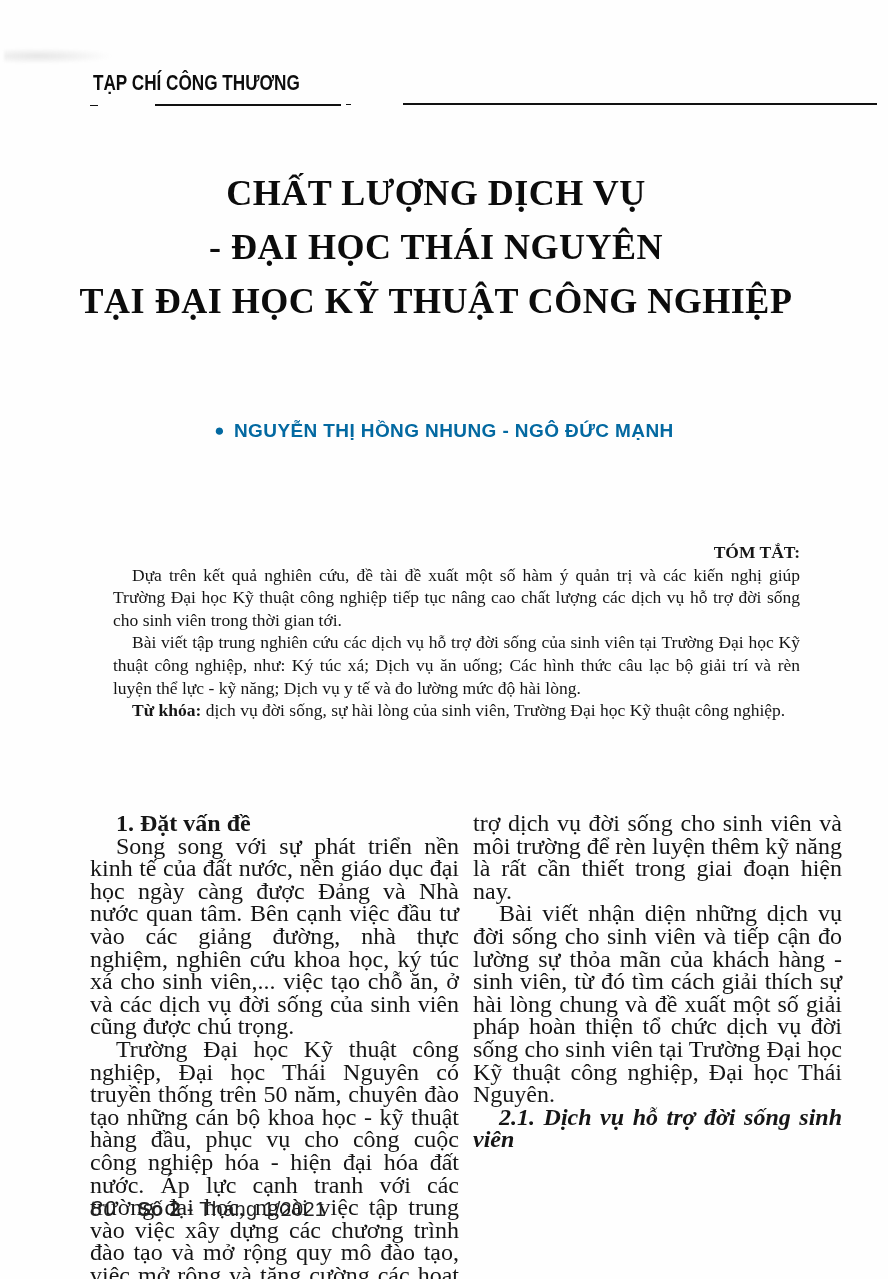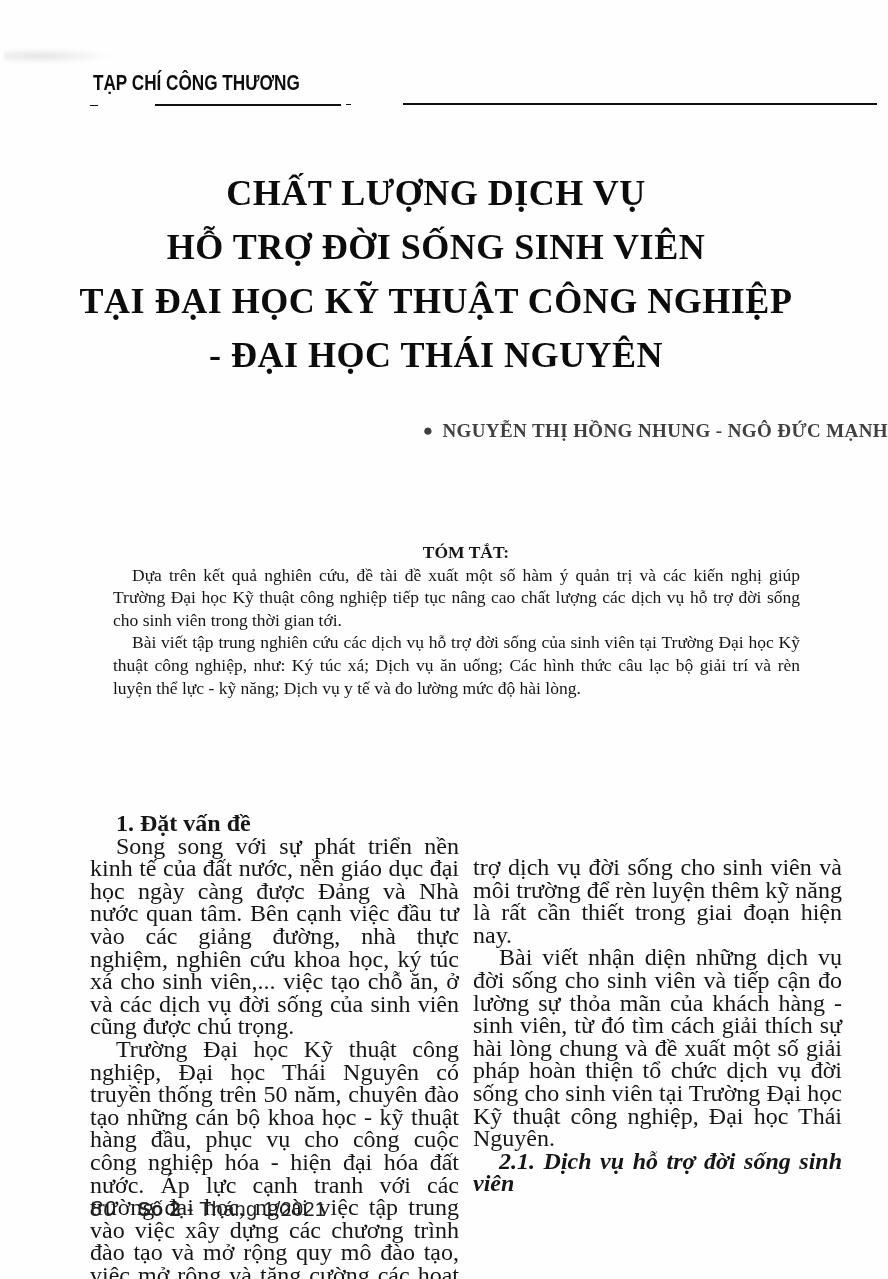--- a/index.html
+++ b/index.html
@@ -30,40 +30,40 @@
   .rule-b{left:155px;top:104px;width:186px;}
   .rule-b2{left:346px;top:104px;width:5px;height:1px;}
   .rule-c{left:403px;top:103px;width:474px;}
   .title{
     position:absolute;left:0;right:16px;top:166px;
     text-align:center;font-weight:700;font-size:36px;line-height:54px;
     letter-spacing:0.5px;color:#0c0c0c;
   }
   .authors{
     position:absolute;left:0;right:0;top:420px;
-    text-align:right;
-    font-family:Liberation Serif, serif;
-    font-weight:700;font-size:19px;letter-spacing:0.4px;color:#404040;
+    text-align:center;
+    font-family:Liberation Sans, sans-serif;
+    font-weight:700;font-size:19px;letter-spacing:0.4px;color:#0369a1;
   }
   .authors .bullet{font-size:17px;margin-right:9px;position:relative;top:-1px;}
   .abstract{
     position:absolute;left:113px;top:541px;width:687px;
     font-size:17.5px;line-height:22.6px;text-align:justify;
   }
-  .abstract .abs-heading{font-weight:700;text-indent:19px;text-align:center;}
+  .abstract .abs-heading{font-weight:700;text-indent:19px;text-align:right;}
   .abstract p{margin:0;text-indent:19px;}
   .kw-label{font-weight:700;}
   .columns{
     position:absolute;left:90px;top:812px;width:752px;
     display:flex;gap:14px;
     font-size:24px;line-height:22.6px;text-align:justify;
   }
   .col{width:369px;}
   .col p{margin:0;text-indent:26px;}
-  .col p.cont{text-indent:0;margin-top:44px;}
+  .col p.cont{text-indent:0;}
   .sec-heading{font-weight:700;text-indent:26px;}
   .sec-heading.italic{font-style:italic;}
   .footer{
     position:absolute;left:90px;top:1196px;
     font-family:"Liberation Sans","DejaVu Sans",sans-serif;
     font-size:20px;color:#222;letter-spacing:0.3px;
   }
   .footer .pagenum{font-size:22px;margin-right:21px;letter-spacing:1px;font-style:italic;}
   .footer .issue{font-weight:700;}
 </style>
@@ -75,33 +75,33 @@
   <div class="smudge"></div>
 
   <div class="masthead">TẠP CHÍ CÔNG THƯƠNG</div>
   <div class="rule rule-a"></div>
   <div class="rule rule-b"></div>
   <div class="rule rule-b2"></div>
   <div class="rule rule-c"></div>
 
   <div class="title">
     <div>CHẤT LƯỢNG DỊCH VỤ</div>
-    <div>HỖ TRỢ ĐỜI SỐNG SINH VIÊN</div>
+    <div>- ĐẠI HỌC THÁI NGUYÊN</div>
     <div>TẠI ĐẠI HỌC KỸ THUẬT CÔNG NGHIỆP</div>
-    <div>- ĐẠI HỌC THÁI NGUYÊN</div>
   </div>
 
   <div class="authors">
     <span class="bullet">●</span><span>NGUYỄN THỊ HỒNG NHUNG - NGÔ ĐỨC MẠNH</span>
   </div>
 
   <div class="abstract">
     <div class="abs-heading">TÓM TẮT:</div>
     <p>Dựa trên kết quả nghiên cứu, đề tài đề xuất một số hàm ý quản trị và các kiến nghị giúp Trường Đại học Kỹ thuật công nghiệp tiếp tục nâng cao chất lượng các dịch vụ hỗ trợ đời sống cho sinh viên trong thời gian tới.</p>
     <p>Bài viết tập trung nghiên cứu các dịch vụ hỗ trợ đời sống của sinh viên tại Trường Đại học Kỹ thuật công nghiệp, như: Ký túc xá; Dịch vụ ăn uống; Các hình thức câu lạc bộ giải trí và rèn luyện thể lực - kỹ năng; Dịch vụ y tế và đo lường mức độ hài lòng.</p>
+    <p><span class="kw-label">Từ khóa:</span><span> dịch vụ đời sống, sự hài lòng của sinh viên, Trường Đại học Kỹ thuật công nghiệp.</span></p>
   </div>
 
   <div class="columns">
     <div class="col">
       <div class="sec-heading">1. Đặt vấn đề</div>
       <p>Song song với sự phát triển nền kinh tế của đất nước, nền giáo dục đại học ngày càng được Đảng và Nhà nước quan tâm. Bên cạnh việc đầu tư vào các giảng đường, nhà thực nghiệm, nghiên cứu khoa học, ký túc xá cho sinh viên,... việc tạo chỗ ăn, ở và các dịch vụ đời sống của sinh viên cũng được chú trọng.</p>
       <p>Trường Đại học Kỹ thuật công nghiệp, Đại học Thái Nguyên có truyền thống trên 50 năm, chuyên đào tạo những cán bộ khoa học - kỹ thuật hàng đầu, phục vụ cho công cuộc công nghiệp hóa - hiện đại hóa đất nước. Áp lực cạnh tranh với các trường đại học, ngoài việc tập trung vào việc xây dựng các chương trình đào tạo và mở rộng quy mô đào tạo, việc mở rộng và tăng cường các hoạt động hỗ</p>
     </div>
     <div class="col">
       <p class="cont">trợ dịch vụ đời sống cho sinh viên và môi trường để rèn luyện thêm kỹ năng là rất cần thiết trong giai đoạn hiện nay.</p>

